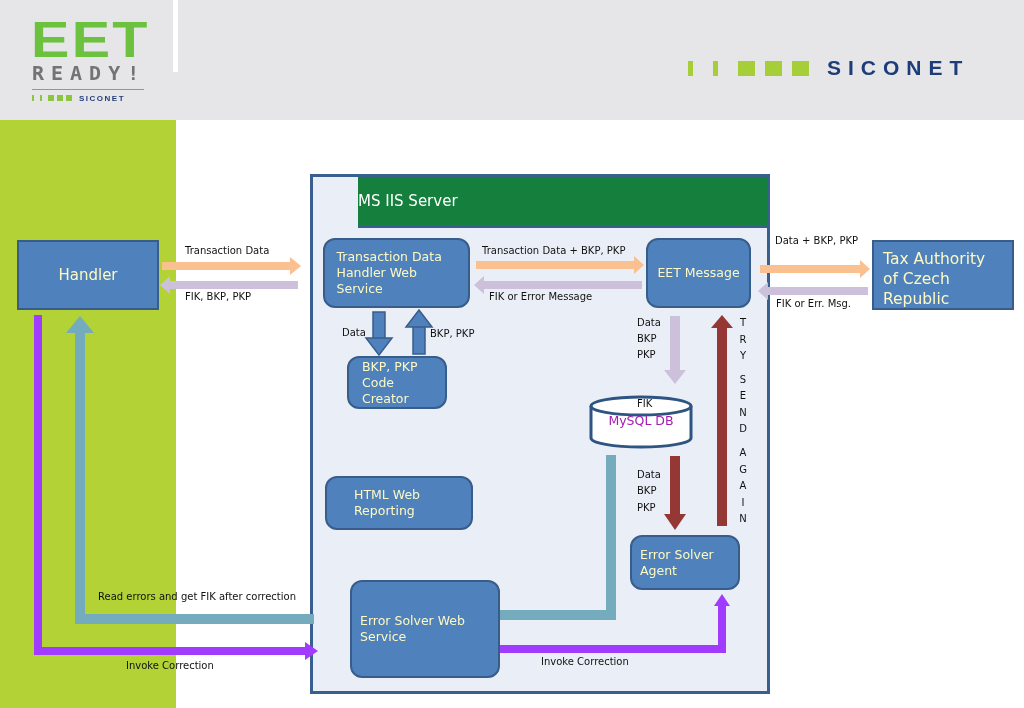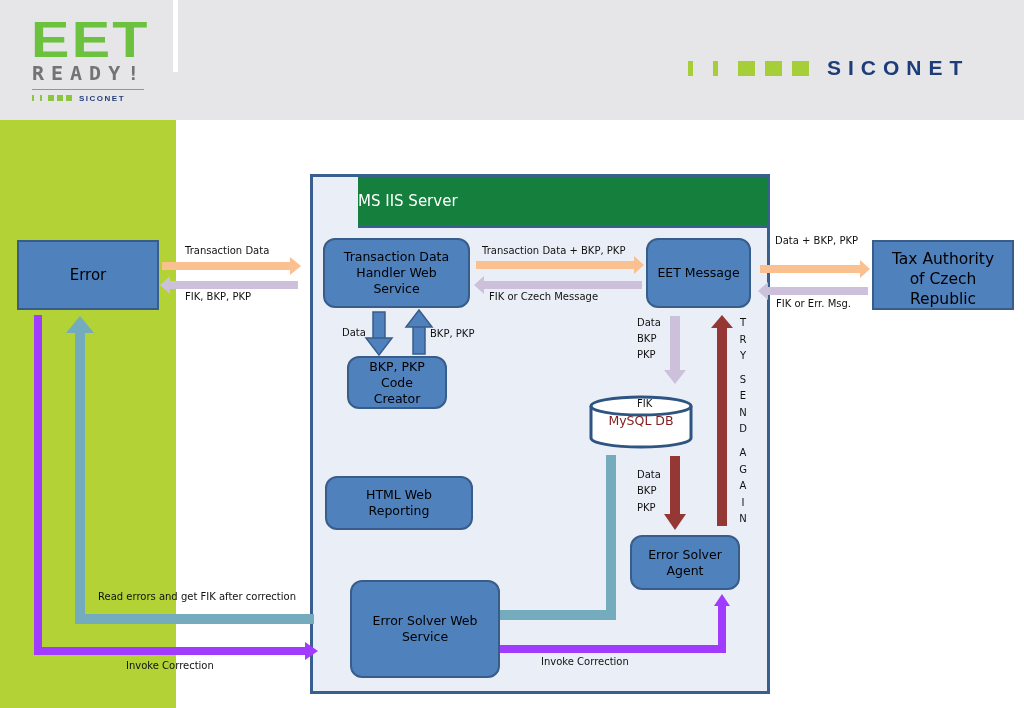--- a/index.html
+++ b/index.html
@@ -14,27 +14,27 @@
   .mini-text { font-family:"Liberation Sans", sans-serif; font-weight:bold; font-size:8px; color:#243e7a; letter-spacing:1.5px; margin-left:4px; }
   .header-divider { position:absolute; left:173px; top:0; width:5px; height:72px; background:#ffffff; }
   .header-title { position:absolute; left:218px; top:52px; font-family:"Liberation Sans", sans-serif; font-weight:bold; font-size:16px; color:#111; }
   .siconet { position:absolute; left:688px; top:56px; display:flex; align-items:center; }
   .sic-bar { width:5px; height:15px; background:#a6ce39; margin-right:20px; }
   .sic-sq { width:17px; height:15px; background:#a6ce39; margin-right:10px; }
   .sic-text { font-family:"Liberation Sans", sans-serif; font-weight:bold; font-size:21px; color:#1c3c7a; letter-spacing:7px; margin-left:8px; }
   .green-panel { position:absolute; left:0; top:120px; width:176px; height:588px; background:#b2d235; }
   .server { position:absolute; left:310px; top:174px; width:460px; height:520px; background:#eaeff7; border:3px solid #3a5f8f; box-sizing:border-box; }
   .server-head { position:absolute; left:0; top:0; right:0; height:48px; background:#15803d; border-bottom:3px solid #3a5f8f; color:#fff; font-size:15px; text-align:left; line-height:48px;margin-left:45px; }
-  .box { position:absolute; background:#4f81bd; border:2px solid #385d8a; color:#000000; text-align:center; display:flex; align-items:center; justify-content:center; box-sizing:border-box; font-size:12.5px; line-height:16px; }
+  .box { position:absolute; background:#4f81bd; border:2px solid #385d8a; color:#fef9c3; text-align:left; display:flex; align-items:center; justify-content:center; box-sizing:border-box; font-size:12.5px; line-height:16px; }
   .box.round { border-radius:12px; }
   .lbl { position:absolute; font-size:10px; color:#111; white-space:nowrap; font-family:"DejaVu Sans", sans-serif; }
   .vtext { position:absolute; font-size:10px; color:#111; width:14px; text-align:center; line-height:17.6px; }
   svg.arrows { position:absolute; left:0; top:0; }
   .db { position:absolute; left:588px; top:395px; width:106px; height:54px; }
-  .db-label { position:absolute; left:588px; top:413px; width:106px; text-align:center; font-size:12.5px; color:#7f1d1d; }
+  .db-label { position:absolute; left:588px; top:413px; width:106px; text-align:center; font-size:12.5px; color:#a21caf; }
 </style>
 </head>
 <body>
 
 <div class="header">
   <div class="logo-eet">EET</div>
   <div class="logo-ready">READY!</div>
   <div class="logo-line"></div>
   <div class="logo-mini">
     <span class="mini-bar"></span>
@@ -129,21 +129,21 @@
     <polygon points="305,642 318,651 305,660" fill="#a13cff"></polygon>
   </g>
 
   <g>
     <polyline points="476,649 722,649 722,604" fill="none" stroke="#a13cff" stroke-width="8"></polyline>
     <polygon points="714,606 722,594 730,606" fill="#a13cff"></polygon>
   </g>
 </svg>
 
 <div class="box" style="left:17px;top:240px;width:142px;height:70px;font-size:15px;">
-  <span>Error</span>
+  <span>Handler</span>
 </div>
 <div class="box round" style="left:323px;top:238px;width:147px;height:70px;">
   <span style="width:120px;">Transaction Data Handler Web Service</span>
 </div>
 <div class="box round" style="left:646px;top:238px;width:105px;height:70px;">
   <span>EET Message</span>
 </div>
 <div class="box" style="left:872px;top:240px;width:142px;height:70px;font-size:15.5px;line-height:20px;">
   <span style="width:120px;margin-top:8px;">Tax Authority of Czech Republic</span>
 </div>
@@ -162,21 +162,21 @@
 
 <svg class="db" viewBox="0 0 106 54">
   <path d="M3,11 L3,43 A50,9 0 0 0 103,43 L103,11" fill="#ffffff" stroke="#2e5481" stroke-width="3"></path>
   <ellipse cx="53" cy="11" rx="50" ry="9" fill="#ffffff" stroke="#2e5481" stroke-width="3"></ellipse>
 </svg>
 <div class="db-label">MySQL DB</div>
 
 <div class="lbl" style="left:185px;top:245px;">Transaction Data</div>
 <div class="lbl" style="left:185px;top:291px;">FIK, BKP, PKP</div>
 <div class="lbl" style="left:482px;top:245px;">Transaction Data + BKP, PKP</div>
-<div class="lbl" style="left:489px;top:291px;">FIK or Czech Message</div>
+<div class="lbl" style="left:489px;top:291px;">FIK or Error Message</div>
 <div class="lbl" style="left:775px;top:235px;">Data + BKP, PKP</div>
 <div class="lbl" style="left:776px;top:298px;">FIK or Err. Msg.</div>
 <div class="lbl" style="left:342px;top:327px;">Data</div>
 <div class="lbl" style="left:430px;top:328px;">BKP, PKP</div>
 
 <div class="lbl" style="left:637px;top:317px;">Data</div>
 <div class="lbl" style="left:637px;top:333px;">BKP</div>
 <div class="lbl" style="left:637px;top:349px;">PKP</div>
 <div class="lbl" style="left:637px;top:366px;margin-top:32px;">FIK</div>
 

